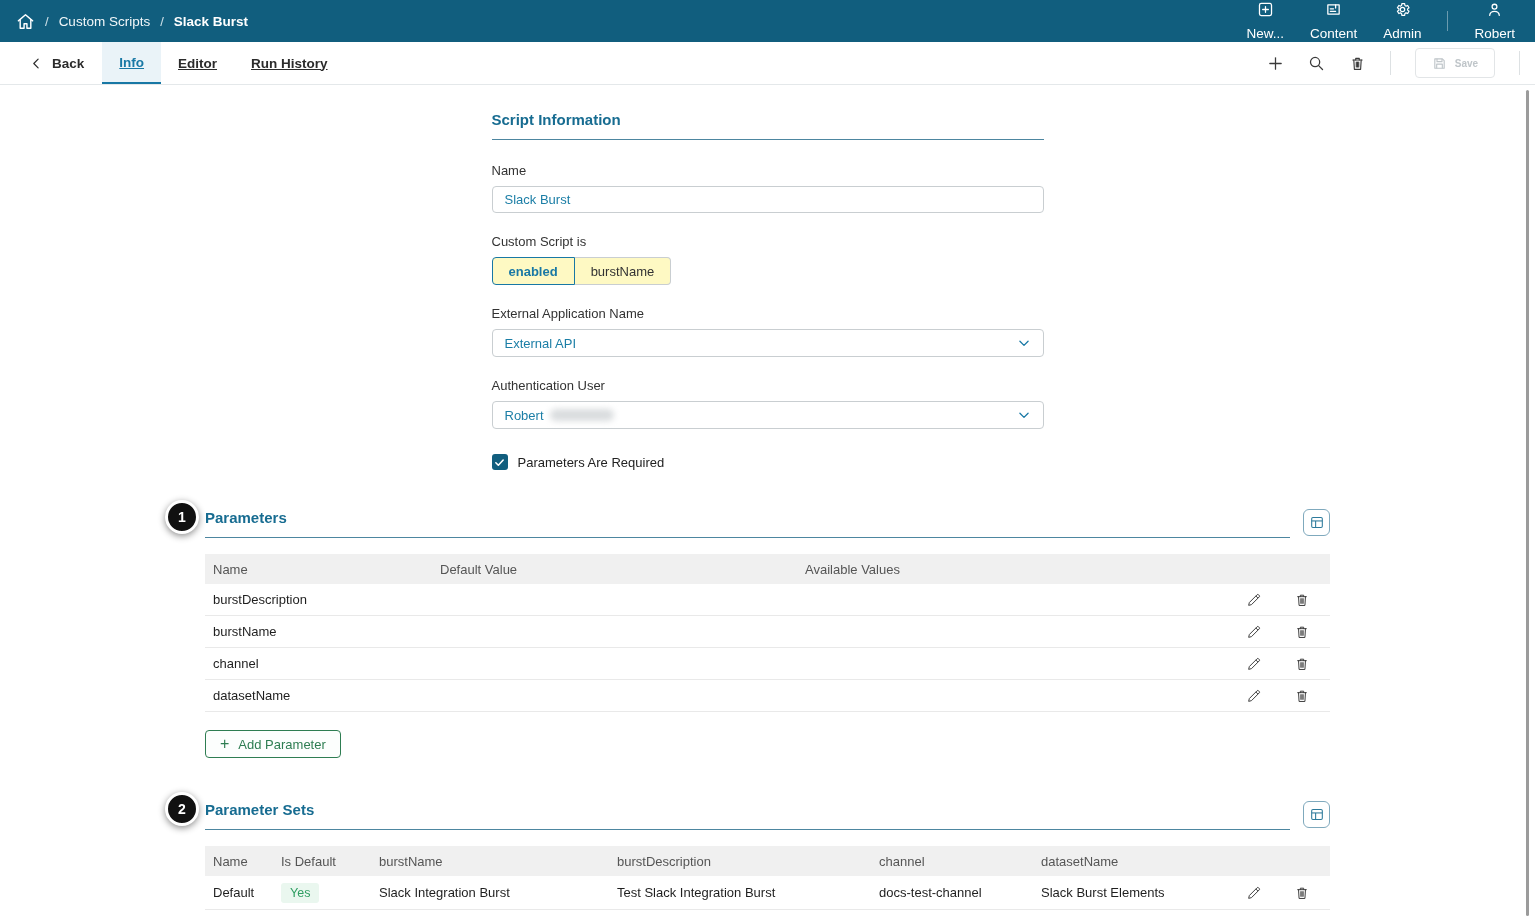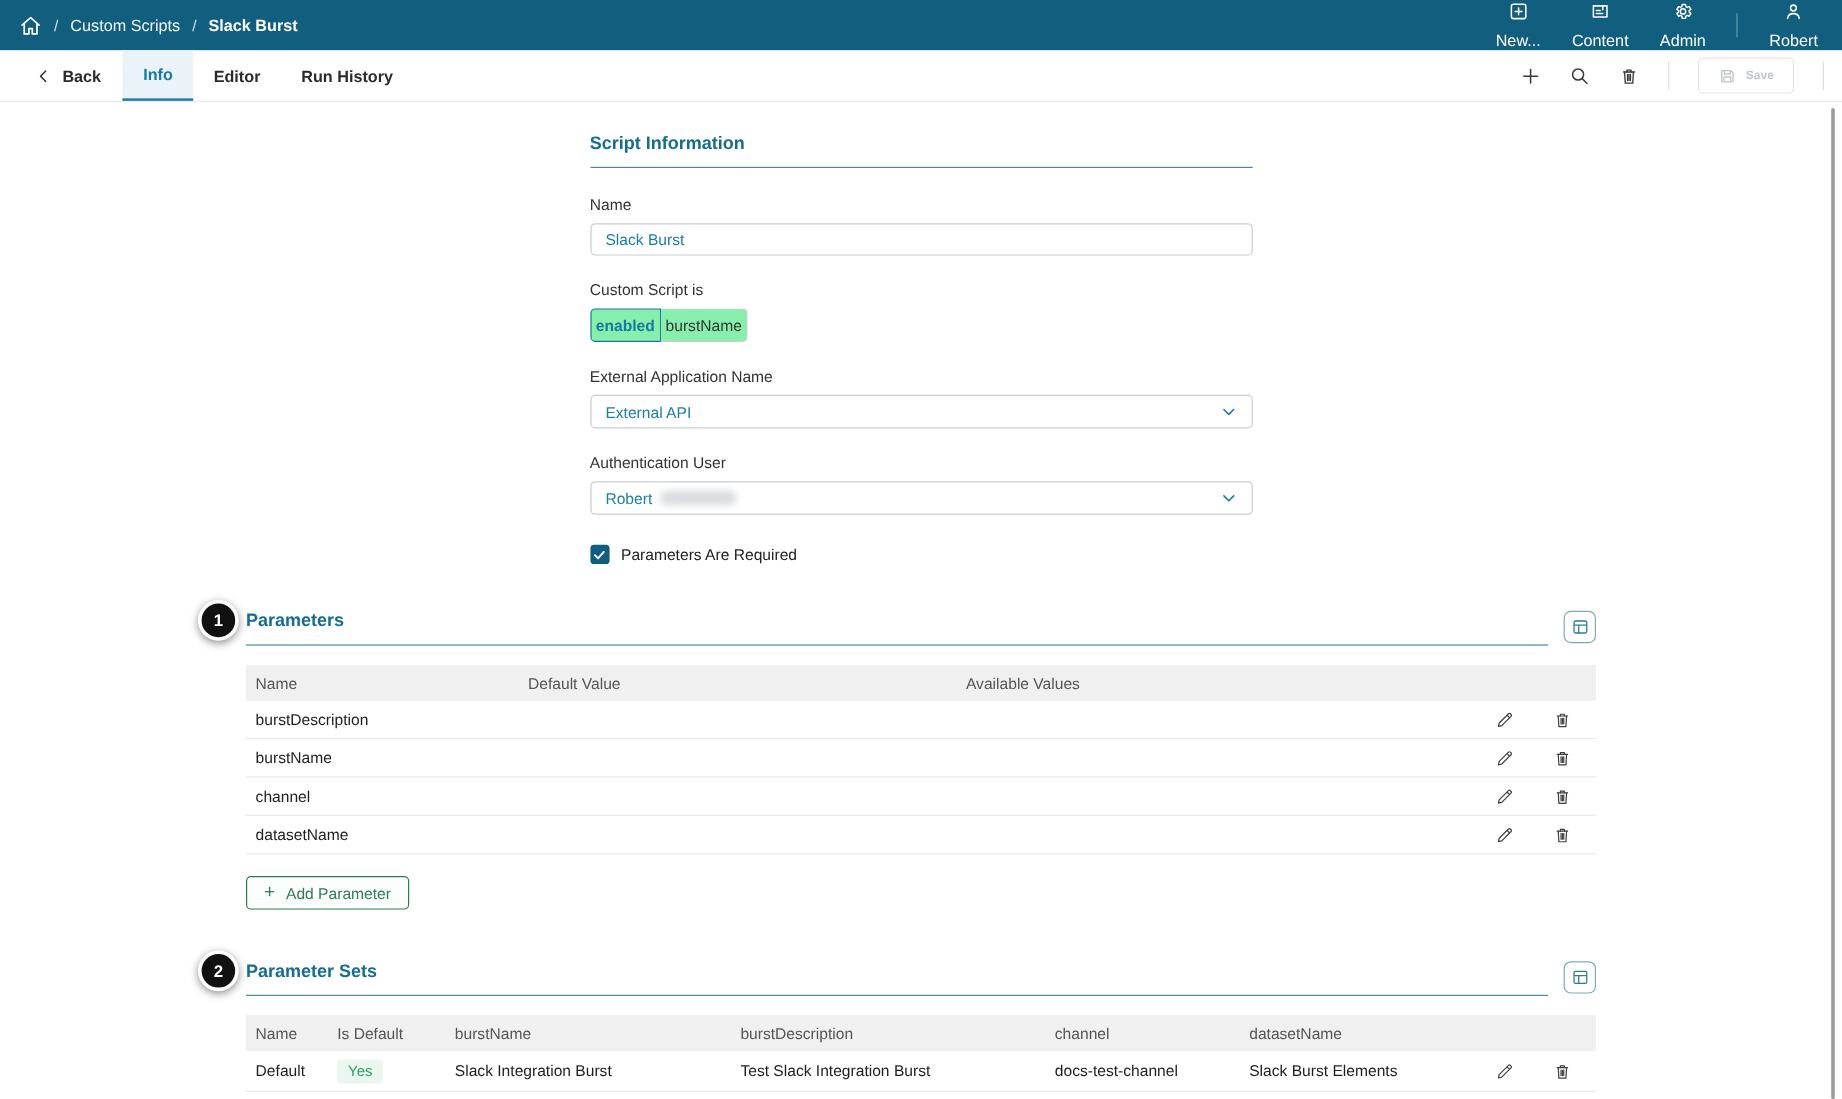--- a/index.html
+++ b/index.html
@@ -29,21 +29,21 @@
   .hdr-item { display:flex; align-items:center; gap:8px; cursor:pointer; color:#fff;flex-direction:column; }
   .hdr-divider { width:1px; height:20px; background:rgba(255,255,255,0.38); }
 
   
   .toolbar { position:absolute; top:42px; left:0; width:100%; height:43px;
     background:#fff; border-bottom:1px solid #e4e8ea; display:flex; align-items:stretch; }
   .back-btn { display:flex; align-items:center; gap:9px; padding:0 18px 0 30px;
     font-size:13.5px; font-weight:bold; color:#2b2b2b; cursor:pointer; }
   .tabs { display:flex; align-items:stretch; }
   .tab { display:flex; align-items:center; padding:0 17px; font-size:13.5px;
-    font-weight:bold; color:#2b2b2b; cursor:pointer; position:relative; }
+    font-weight:bold; color:#2b2b2b; cursor:pointer; position:relative;text-decoration:underline; }
   .tab.active { color:#1878A5; background:#EAF3F8; border-bottom:2px solid #1878A5; }
   .toolbar-right { margin-left:auto; display:flex; align-items:center; gap:24px;
     padding-right:15px; }
   .tb-icon { display:inline-flex; cursor:pointer; }
   .tb-divider { width:1px; height:24px; background:#dde1e3; }
   .save-btn { height:30px; min-width:80px; border:1px solid #e2e5e7; border-radius:4px;
     background:#fff; display:flex; align-items:center; justify-content:center; gap:8px;
     font-size:10px; font-weight:bold; color:#bfc5c9; cursor:default; }
 
   
@@ -54,22 +54,22 @@
     padding-bottom:11px; border-bottom:1.5px solid #4D86A0; }
   .form-col .section-title { margin-bottom:23px; }
 
   .field { margin-bottom:21px; }
   .field-label { font-size:13px; color:#333; margin-bottom:8px; }
   .text-input { width:100%; height:27px; border:1px solid #c9ced1; border-radius:4px;
     padding:0 12px; font-size:13px; color:#1B7EA6; background:#fff;
     font-family:"Liberation Sans", sans-serif; }
 
   .toggle-group { display:inline-flex; }
-  .toggle-opt { height:28px; display:flex; align-items:center; padding:0 4px;
-    font-size:13px; cursor:pointer; background:#86efac; }
+  .toggle-opt { height:28px; display:flex; align-items:center; padding:0 16px;
+    font-size:13px; cursor:pointer; background:#fef9c3; }
   .toggle-opt.selected { border:1.5px solid #1878A5; border-radius:4px 0 0 4px;
     color:#1878A5; font-weight:bold; }
   .toggle-opt.unselected { border:1px solid #c9ced1; border-left:none;
     border-radius:0 4px 4px 0; color:#333; }
 
   .select-box { width:100%; height:28px; border:1px solid #c9ced1; border-radius:4px;
     display:flex; align-items:center; padding:0 12px; font-size:13px; color:#1B7EA6;
     cursor:pointer; background:#fff; }
   .select-box .chev { margin-left:auto; display:inline-flex; }
   .redact { display:inline-block; width:64px; height:12px; margin-left:6px;

